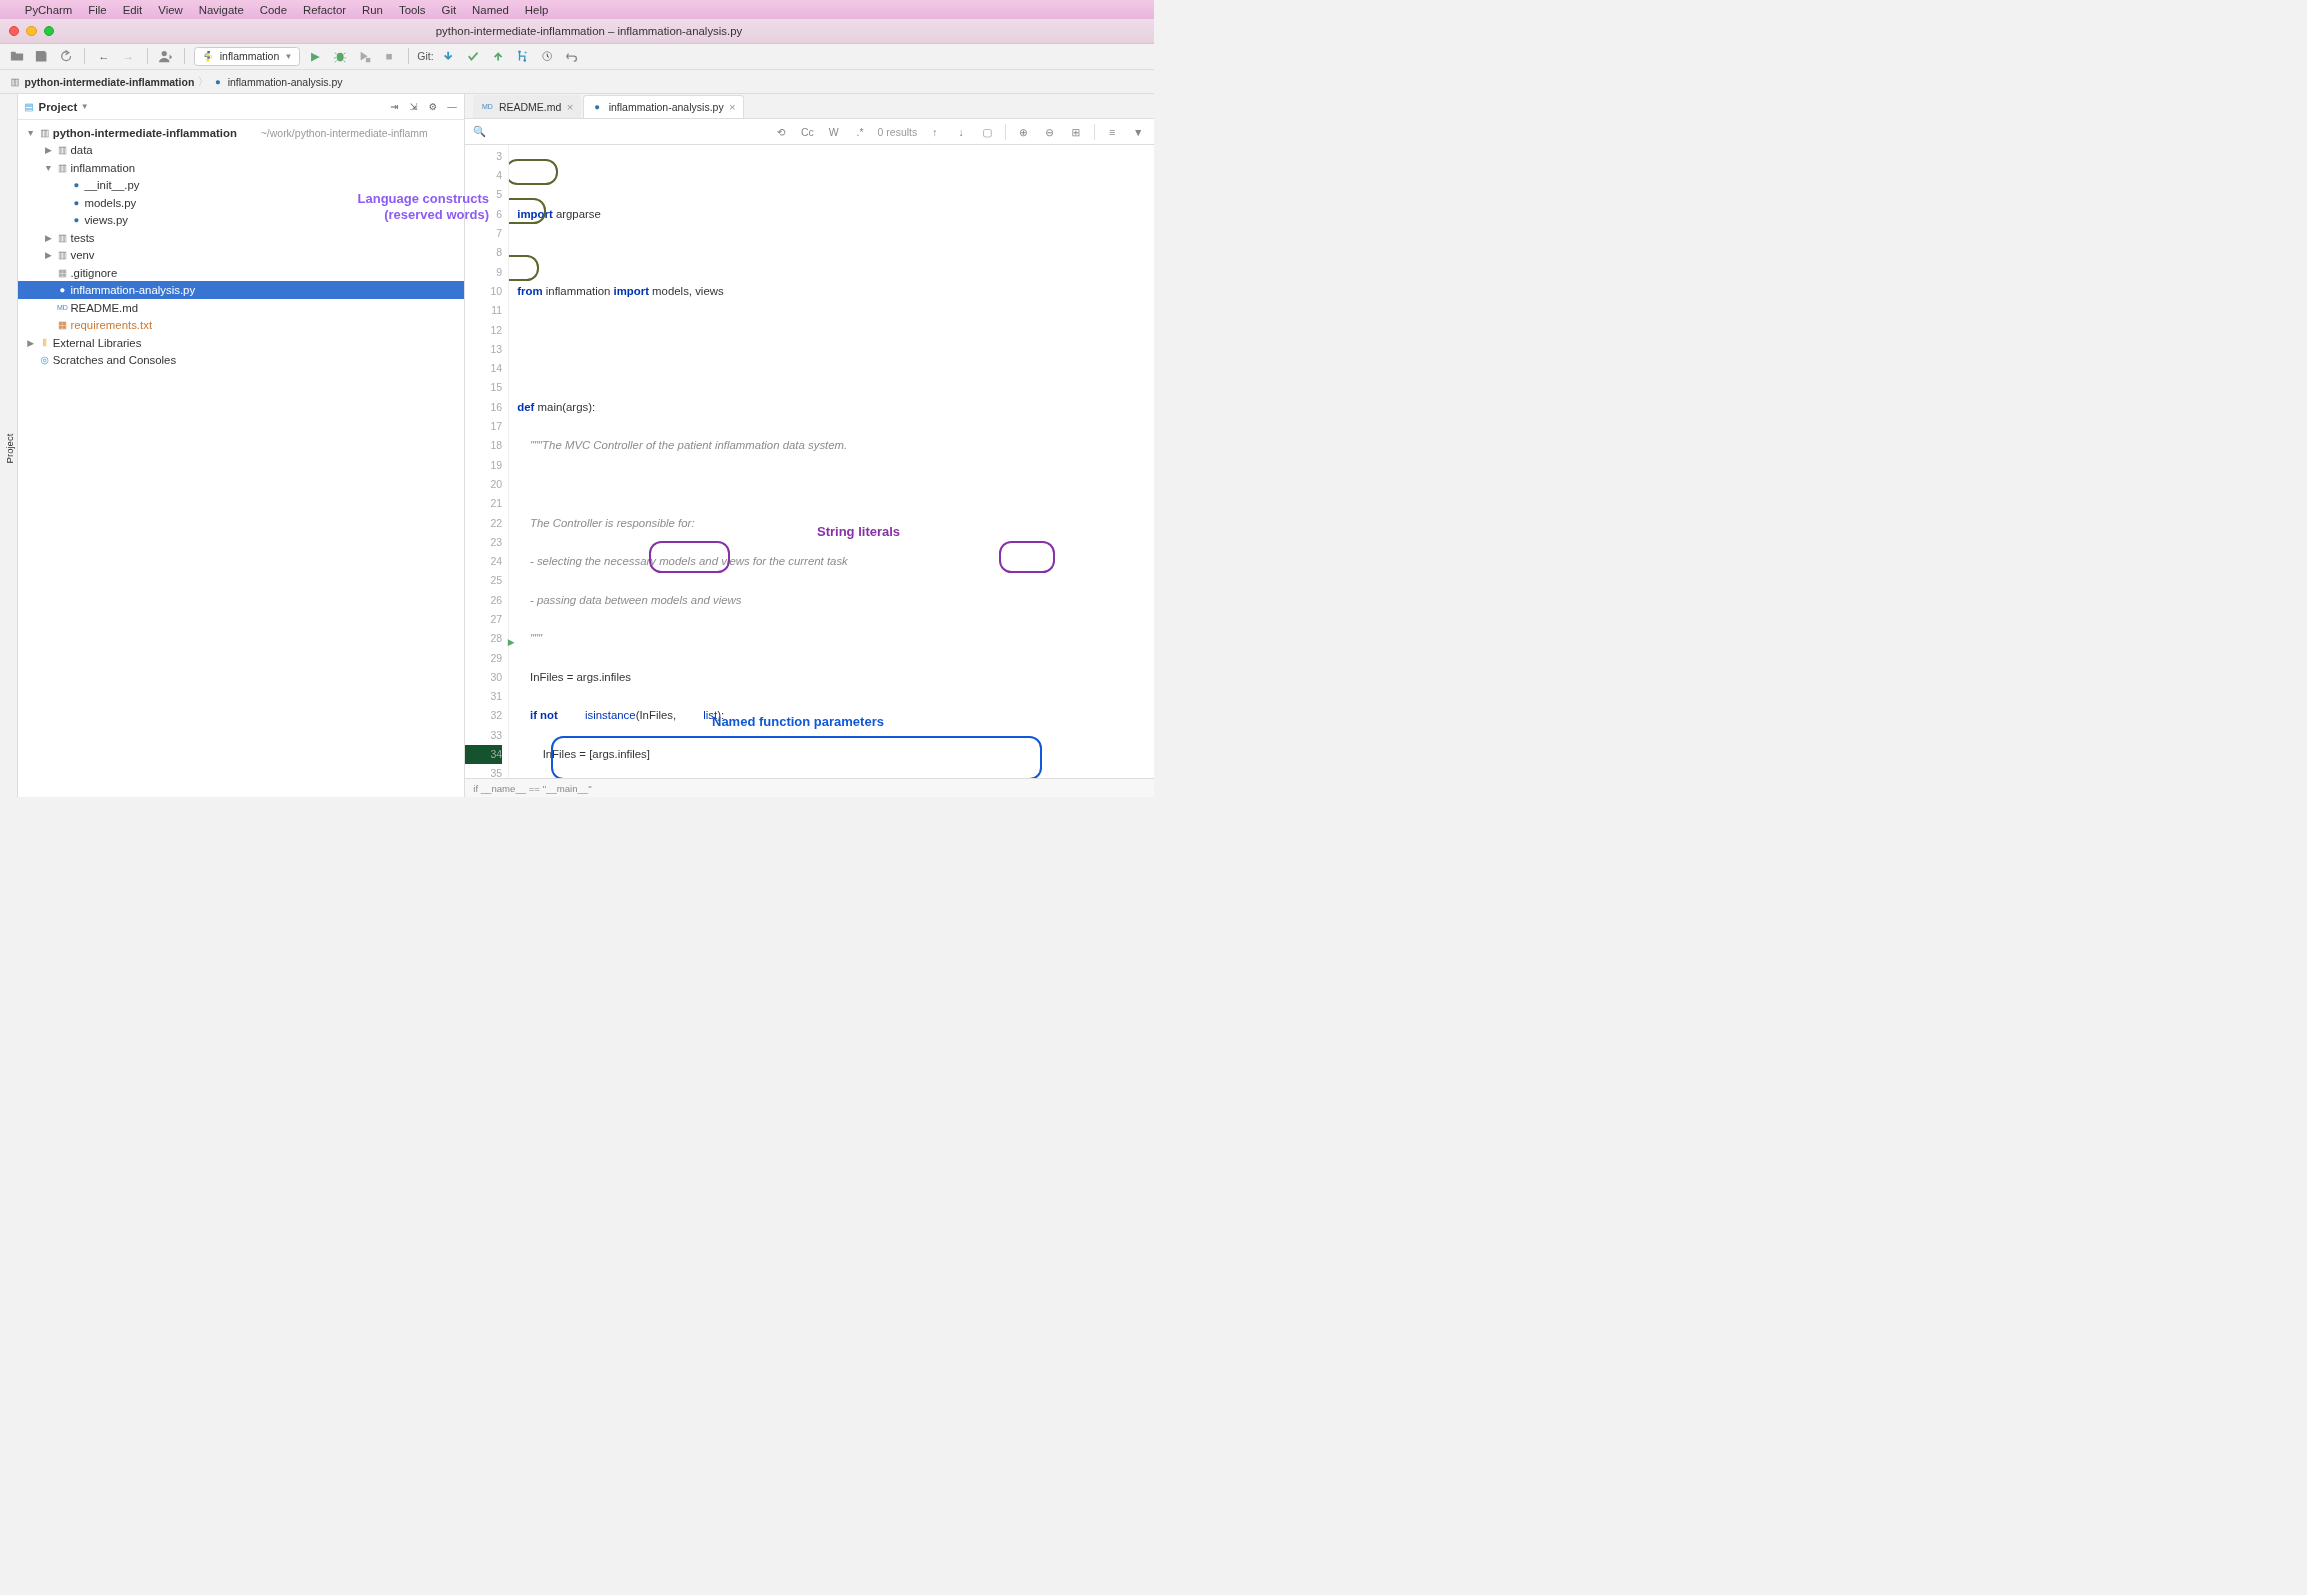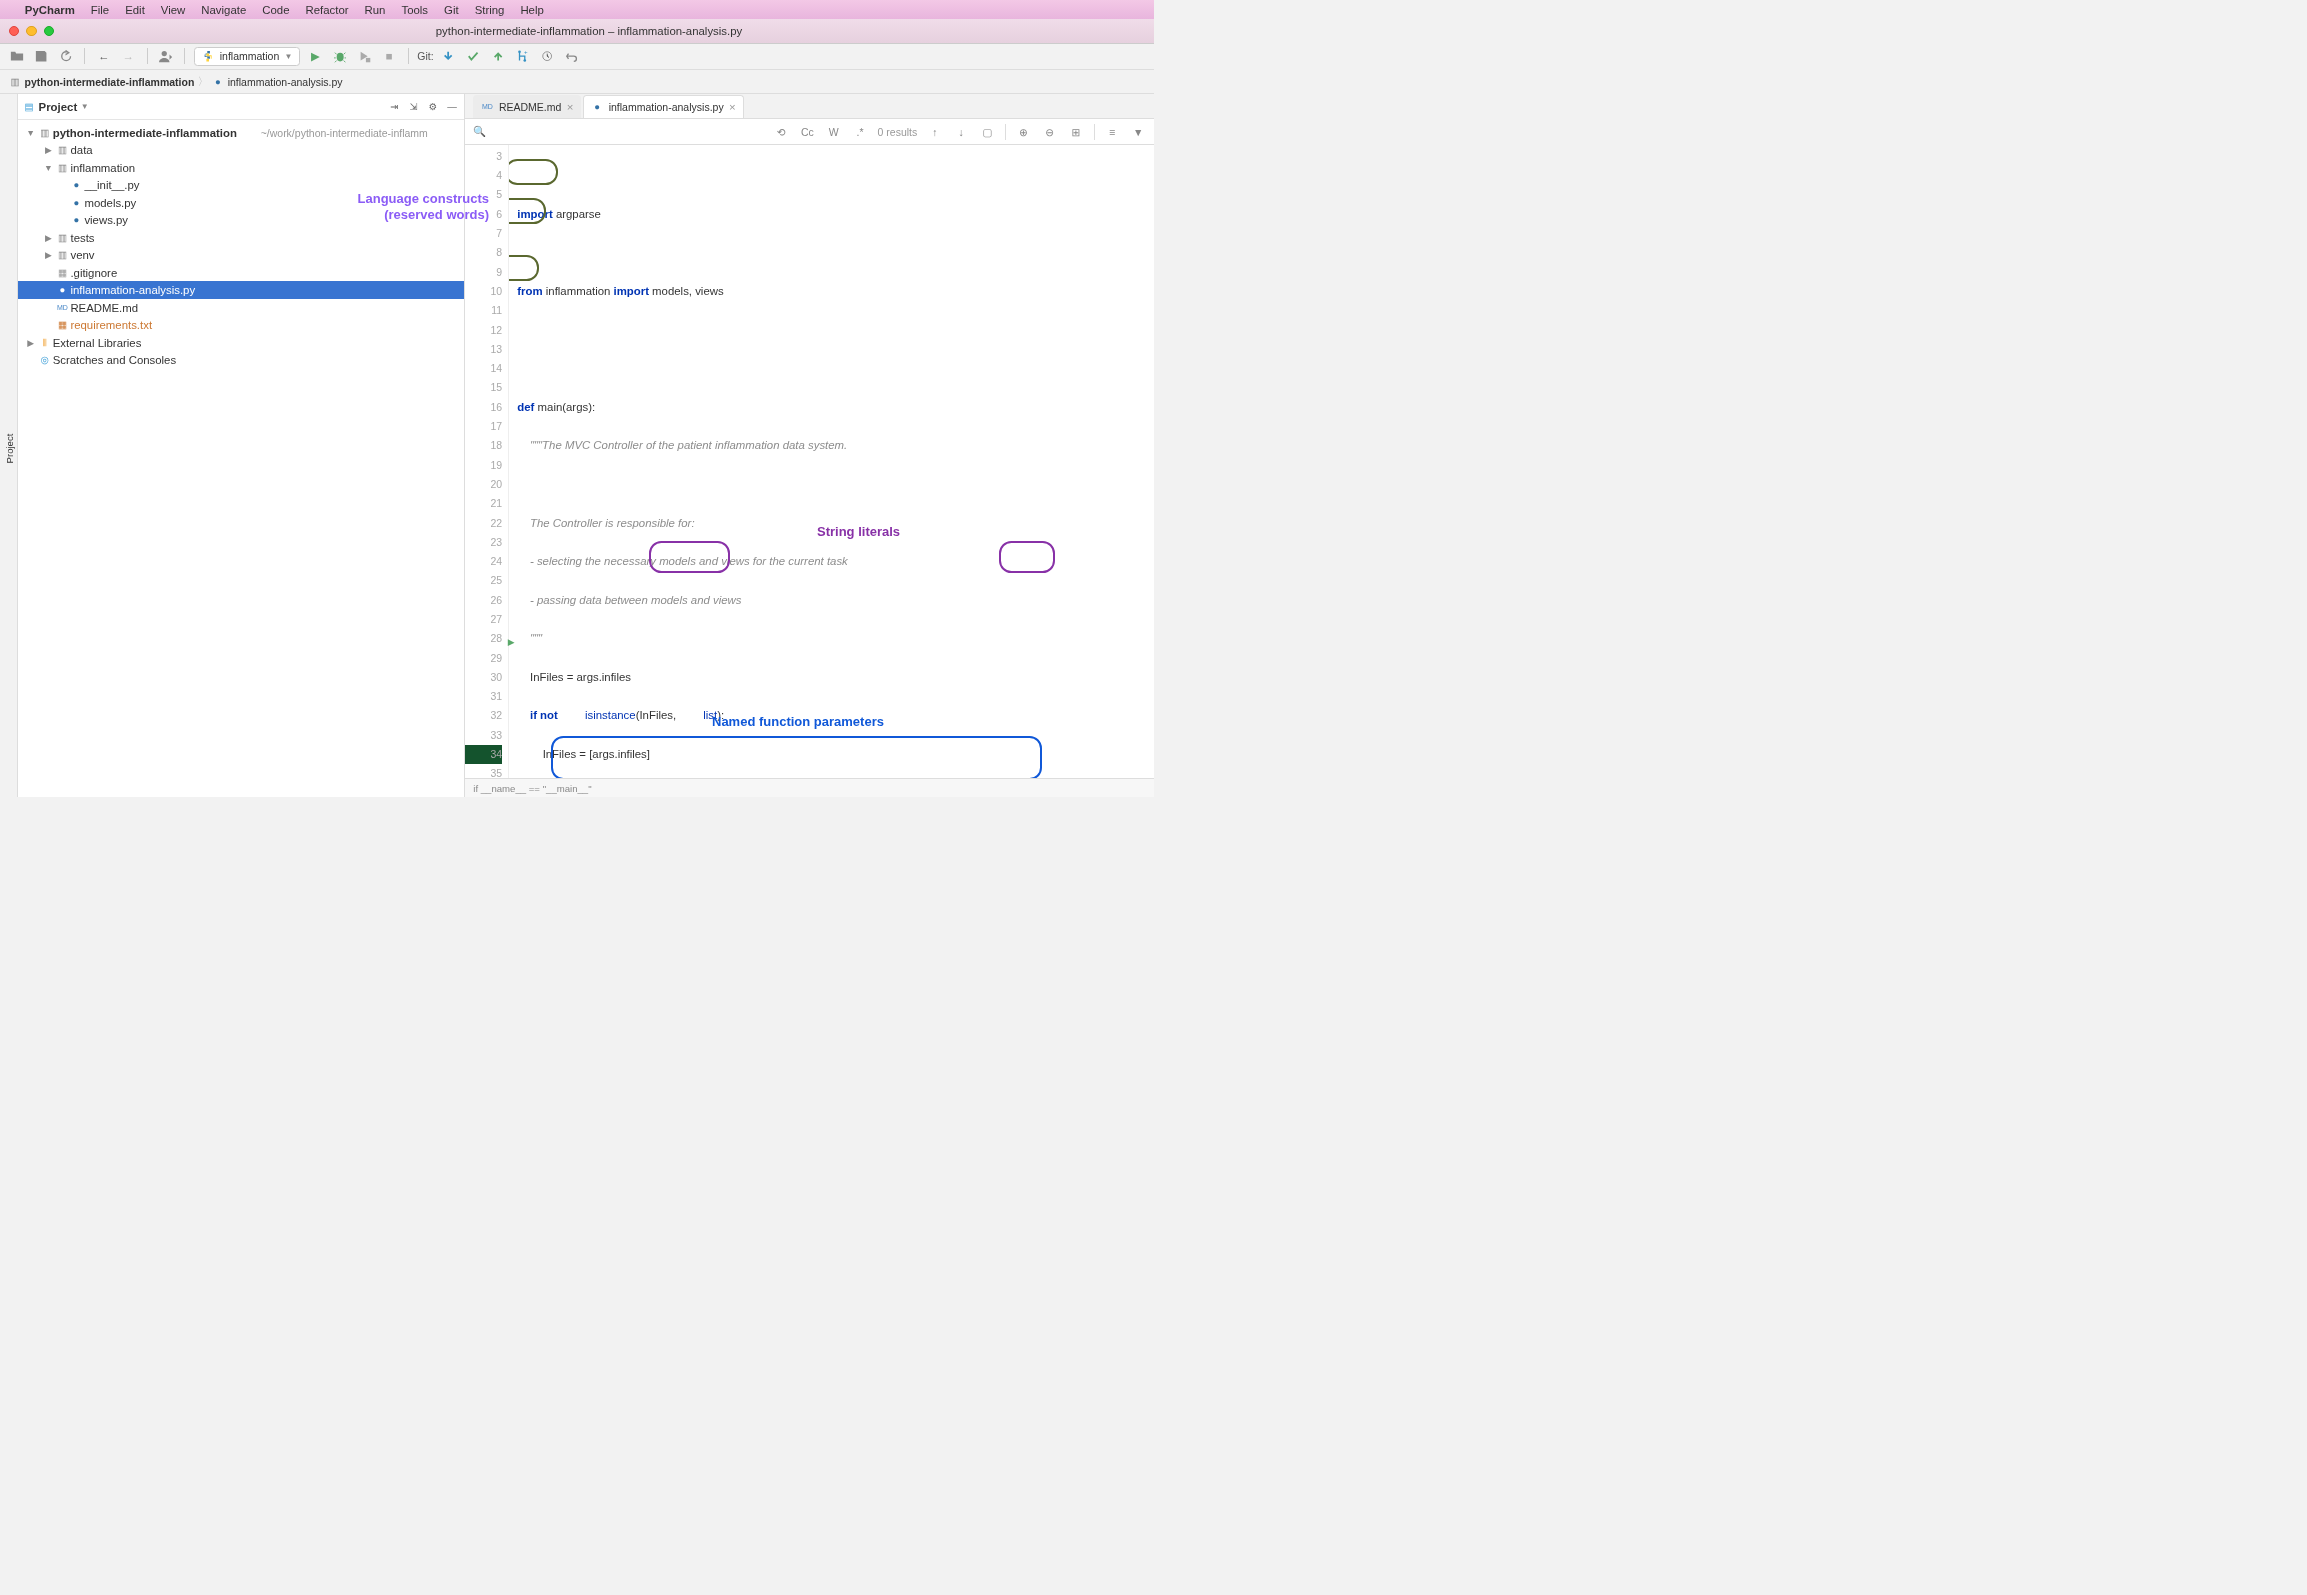--- a/index.html
+++ b/index.html
@@ -1,20 +1,20 @@
 <!DOCTYPE html>
 <html style="font-size:14px"><head>
 <meta charset="utf-8">
 <style>
   * { margin:0; padding:0; box-sizing:border-box; font-family:-apple-system,BlinkMacSystemFont,'Segoe UI',sans-serif; }
   body { background:#f2f2f2; font-size:11.4px; color:#333; position:relative; overflow:hidden; width:1154px; height:798px; }
   .menubar { height:19.3px; background:linear-gradient(#f3c8e6,#e8b5dd); display:flex; align-items:center; padding:0 8.8px; gap:16px; font-size:11.4px; }
   .menubar .apple { font-size:12.3px; }
   .menubar span { cursor:default; }
-  .menubar .appname { font-weight:bold; }
+  .menubar .appname { font-weight:normal; }
   .titlebar { height:24.6px; background:linear-gradient(#f0dce9,#e6d0de); border-bottom:0.9px solid #ccc; display:flex; align-items:center; justify-content:center; position:relative; font-size:11.4px;padding-left:24px; }
   .traffic { position:absolute; left:8.8px; display:flex; gap:7px; }
   .traffic span { width:10.5px; height:10.5px; border-radius:50%; display:block; }
   .tc-r { background:#ff5f56;border:0.9px solid #e0443e; } .tc-y{background:#ffbd2e;border:0.9px solid #dea123;} .tc-g{background:#27c93f;border:0.9px solid #1aab29;}
   .toolbar { height:26px; background:#f2f2f2; border-bottom:0.9px solid #ddd; display:flex; align-items:center; padding:0 7px; gap:5.3px; }
   .tbtn { width:19.3px; height:19.3px; display:flex; align-items:center; justify-content:center; color:#555; cursor:default; }
   .tsep { width:0.9px; height:16px; background:#ccc; margin:0 3.5px; }
   .runconfig { display:flex; align-items:center; gap:5.3px; background:#fff; border:0.9px solid #ccc; border-radius:3.5px; padding:1.8px 7px; height:19.3px; font-size:10.5px; }
   .pyicon-box { width:12.3px;height:12.3px; }
   .run-tri{color:#59a869;} .bug{color:#59a869;} .stop{color:#aaa;} .gitpull{color:#3592c4;} .gitcheck{color:#59a869;} .gitpush{color:#59a869;}
@@ -70,21 +70,21 @@
   <span class="appname">PyCharm</span>
   <span>File</span>
   <span>Edit</span>
   <span>View</span>
   <span>Navigate</span>
   <span>Code</span>
   <span>Refactor</span>
   <span>Run</span>
   <span>Tools</span>
   <span>Git</span>
-  <span>String</span>
+  <span>Named</span>
   <span>Help</span>
 </div>
 
 <div class="titlebar">
   <div class="traffic">
     <span class="tc-r"></span>
     <span class="tc-y"></span>
     <span class="tc-g"></span>
   </div>
   <span>python-intermediate-inflammation – inflammation-analysis.py</span>

